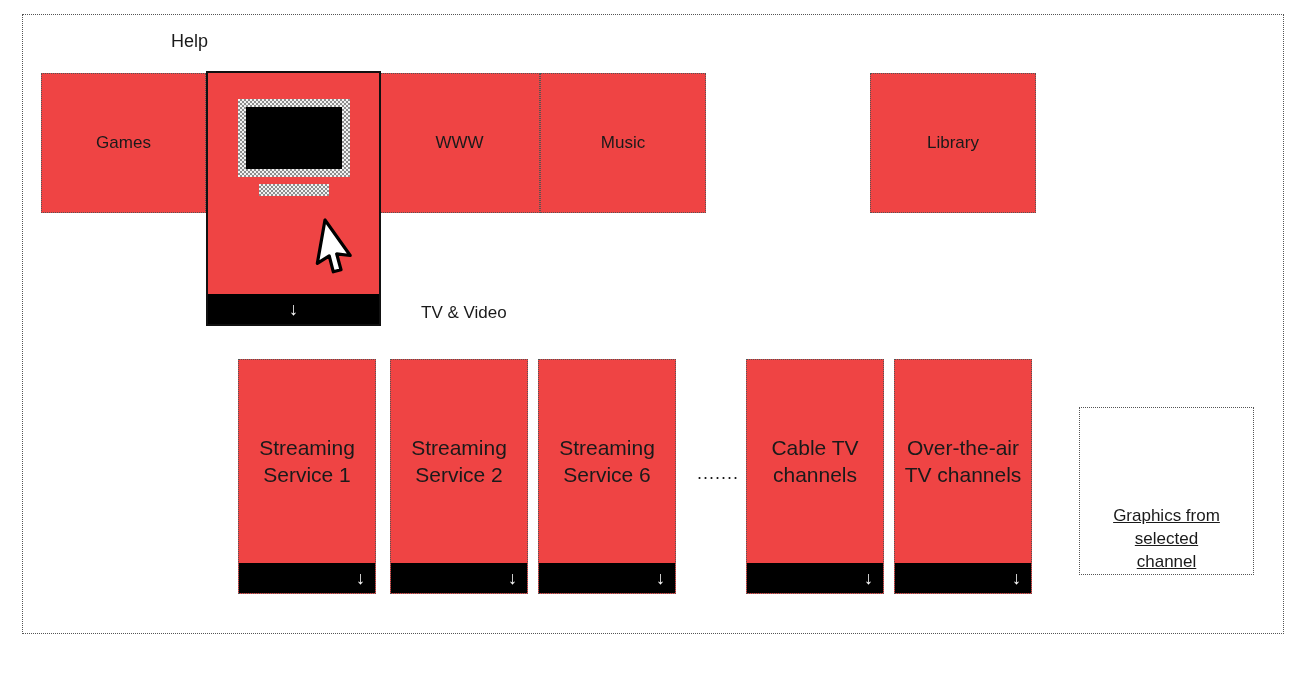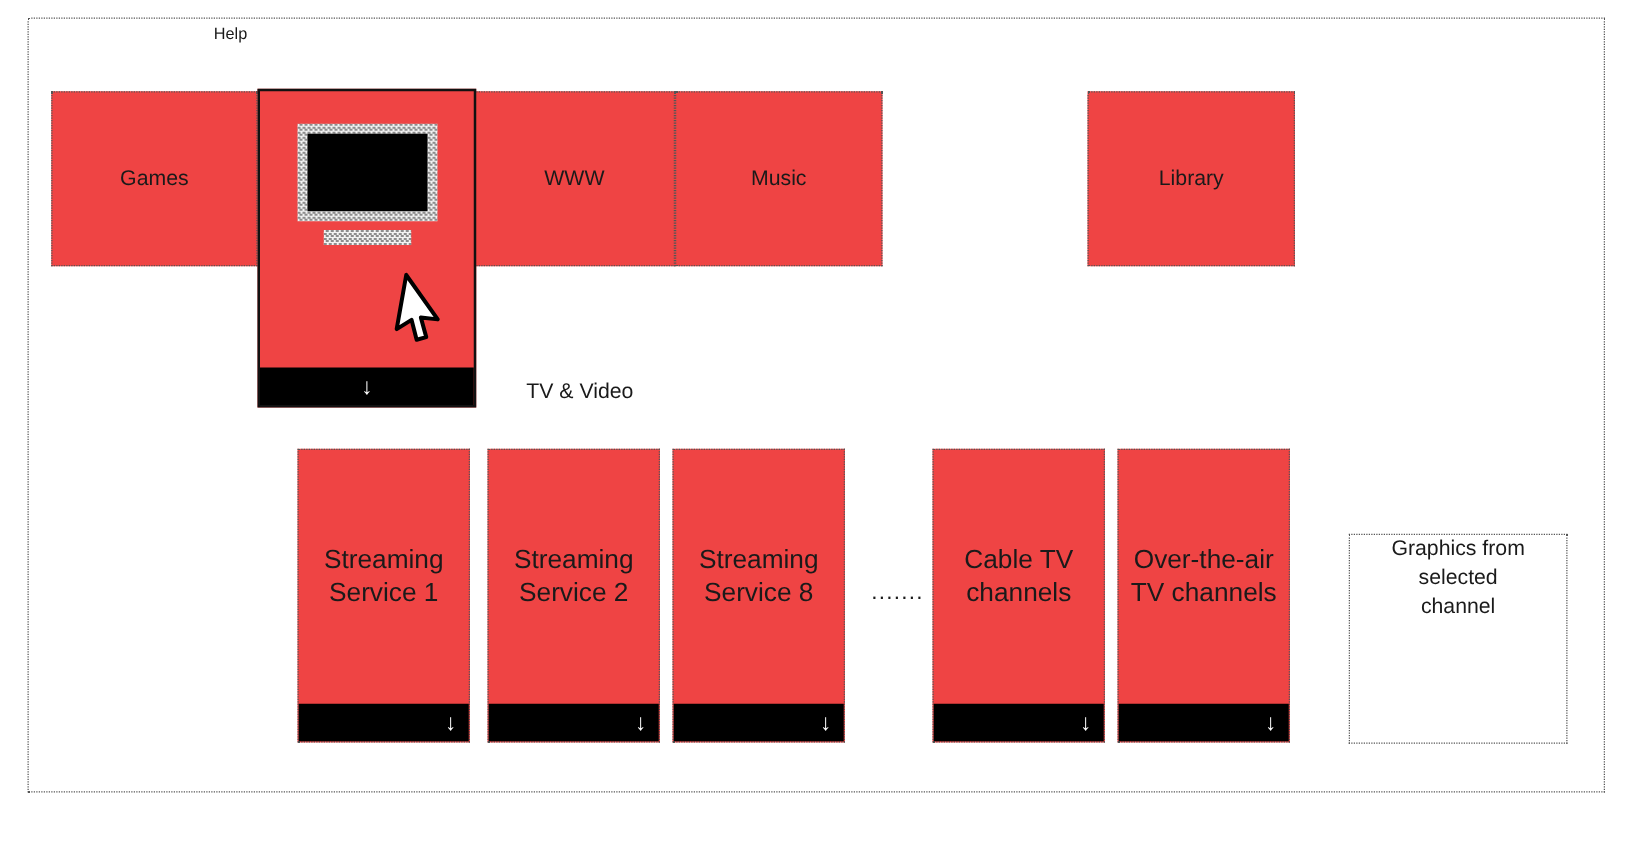--- a/index.html
+++ b/index.html
@@ -12,22 +12,22 @@
     position: relative;
     overflow: hidden;
   }
   .canvas {
     position: absolute; left: 22px; top: 14px;
     width: 1262px; height: 620px;
     border: 1px dotted #555;
     background: #fff;
   }
   .help-label {
-    position: absolute; left: 148px; top: 4px;
-    font-size: 13px;
+    position: absolute; left: 148px; top: 16px;
+    font-size: 18px;
   }
   .status-row {
     position: absolute; right: 14px; top: 14px;
     display: flex; gap: 15px;
   }
   .status-btn {
     border: 1px solid #1a1a1a;
     padding: 4px 10px;
     font-size: 17px;
     background: #fff;
@@ -69,24 +69,24 @@
   .channel-label {
     position: absolute; left: 0; right: 0; top: 0; bottom: 30px;
     display: flex; align-items: center; justify-content: center;
     padding: 0 8px; font-size: 21px; line-height: 1.25;
   }
   .ellipsis {
     position: absolute; left: 664px; top: 448px; width: 62px;
     font-size: 18px; letter-spacing: 1px; text-align: center;
   }
   .preview-box {
-    position: absolute; left: 1056px; top: 412px;
+    position: absolute; left: 1056px; top: 392px;
     width: 175px; height: 168px;
     border: 1px dotted #555;
-    display: flex; align-items: flex-start; justify-content: center;
+    display: flex; align-items: flex-end; justify-content: center; text-decoration: underline;
   }
   .preview-label {
     max-width: 125px; text-align: center;
     font-size: 17px; line-height: 1.35;
   }
 </style>
 </head>
 <body>
 
 <div class="canvas">
@@ -134,21 +134,21 @@
   </div>
 
   <div class="tile channel" style="left:367px;text-decoration:underline;">
     <div class="channel-label">Streaming Service 2</div>
     <div class="bar bar-right">
       <span>↓</span>
     </div>
   </div>
 
   <div class="tile channel" style="left:515px;">
-    <div class="channel-label">Streaming Service 8</div>
+    <div class="channel-label">Streaming Service 6</div>
     <div class="bar bar-right">
       <span>↓</span>
     </div>
   </div>
 
   <div class="ellipsis">.......</div>
 
   <div class="tile channel" style="left:723px;">
     <div class="channel-label">Cable TV channels</div>
     <div class="bar bar-right">

